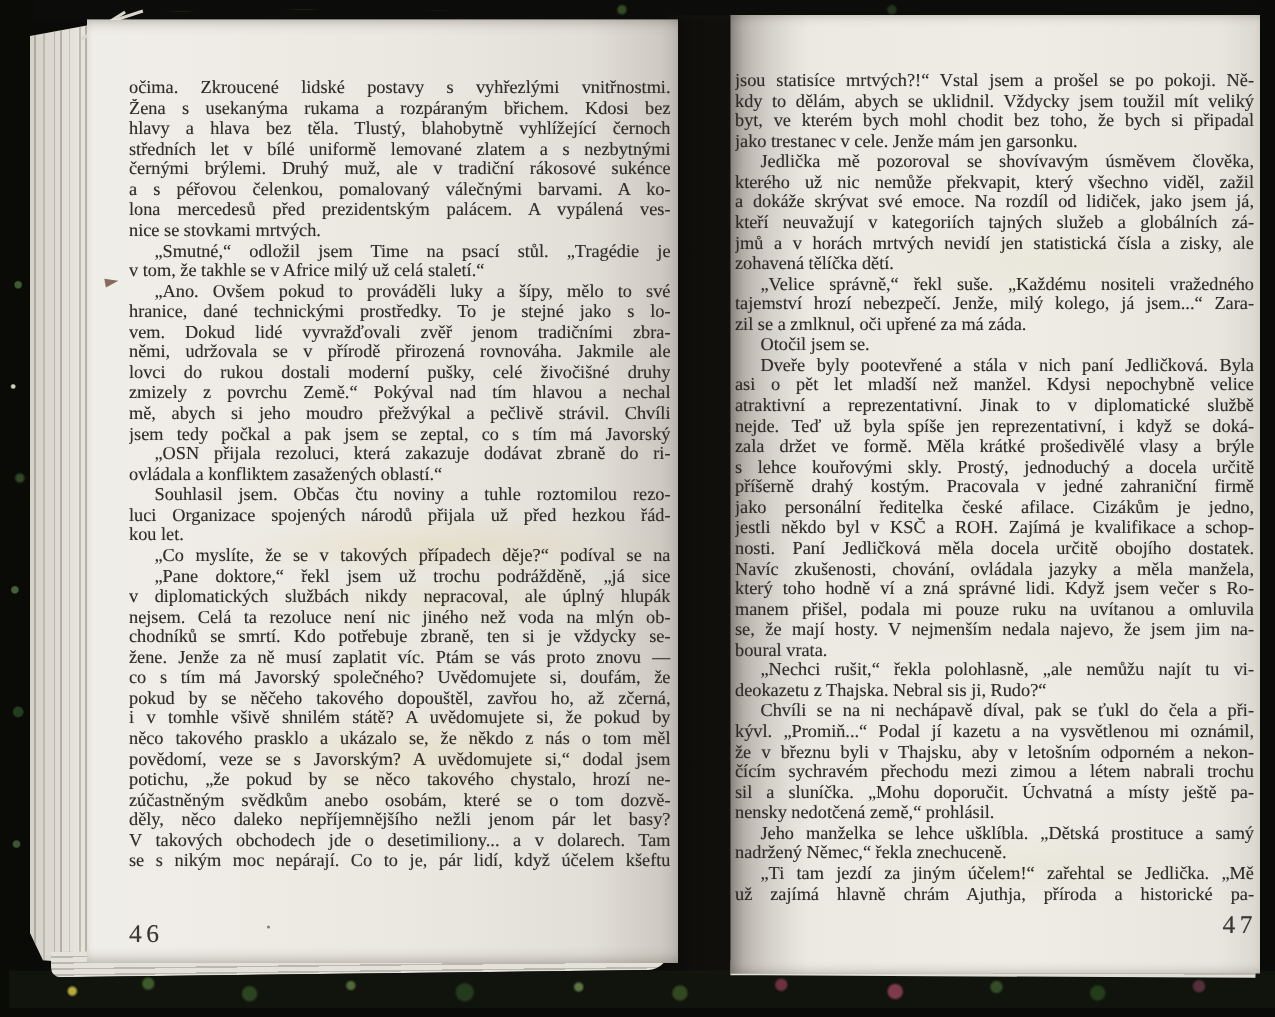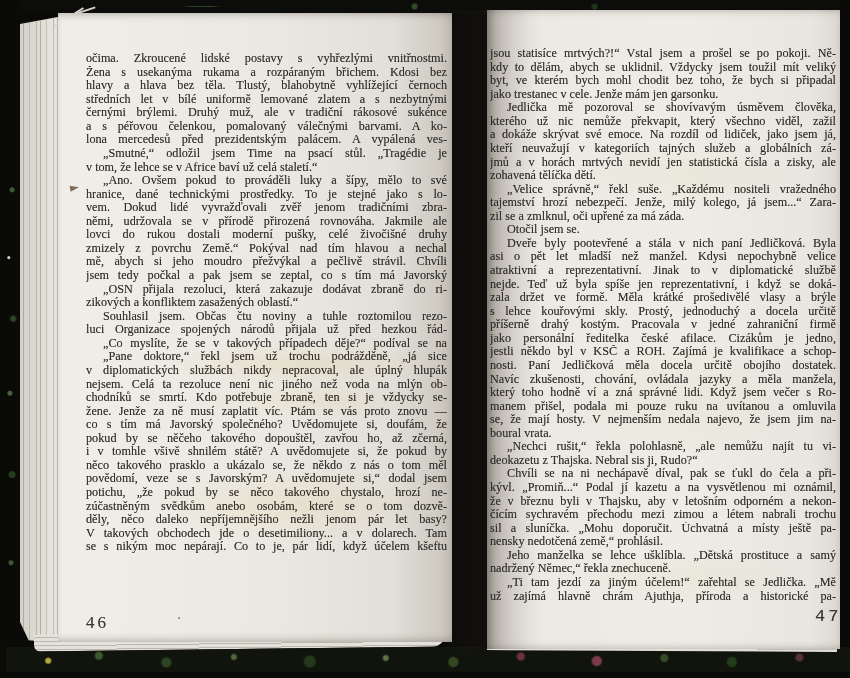--- a/index.html
+++ b/index.html
@@ -110,21 +110,21 @@
     white-space:normal; overflow:hidden;
     text-shadow:0 0 0.5px rgba(40,35,30,0.45);
   }
   .line.indent { text-indent:17px; }
   .line.para-end { text-align-last:left; }
   .page-number {
     position:absolute; z-index:4; font-size:17px; letter-spacing:3px;
     color:#3a3732; text-shadow:0 0 0.5px rgba(40,35,30,0.4);
   }
   .page-number-left  { left:28px; top:600px; }
-  .page-number-right { left:328px; top:597px;font-family:Liberation Mono, monospace; }
+  .page-number-right { left:328px; top:597px; }
   
   .stain { position:absolute; z-index:3; pointer-events:none; border-radius:50%; }
   .stain-l1 { left:95px;  top:330px; width:290px; height:42px;
     background:radial-gradient(ellipse, rgba(205,185,95,0.16), transparent 70%); }
   .stain-l2 { left:130px; top:372px; width:240px; height:30px;
     background:radial-gradient(ellipse, rgba(200,185,100,0.12), transparent 70%); }
   .stain-l3 { left:85px;  top:455px; width:300px; height:75px;
     background:radial-gradient(ellipse, rgba(208,190,100,0.15), transparent 70%); }
   .stain-r1 { left:70px;  top:135px; width:260px; height:60px;
     background:radial-gradient(ellipse, rgba(190,190,120,0.10), transparent 70%); }
@@ -163,34 +163,36 @@
     <div class="stain stain-l3"></div>
     <div class="margin-pen-mark"></div>
     <div class="text-block text-block-left" id="left-lines">
         <div class="line">očima. Zkroucené lidské postavy s vyhřezlými vnitřnostmi.</div>
         <div class="line">Žena s usekanýma rukama a rozpáraným břichem. Kdosi bez</div>
         <div class="line">hlavy a hlava bez těla. Tlustý, blahobytně vyhlížející černoch</div>
         <div class="line">středních let v bílé uniformě lemované zlatem a s nezbytnými</div>
         <div class="line">černými brýlemi. Druhý muž, ale v tradiční rákosové sukénce</div>
         <div class="line">a s péřovou čelenkou, pomalovaný válečnými barvami. A ko-</div>
         <div class="line">lona mercedesů před prezidentským palácem. A vypálená ves-</div>
+        <div class="line para-end">nice se stovkami mrtvých.</div>
         <div class="line indent">„Smutné,“ odložil jsem Time na psací stůl. „Tragédie je</div>
-        <div class="line para-end">v tom, že lehce se v Africe baví už celá staletí.“</div>
+        <div class="line para-end">v tom, že takhle se v Africe milý už celá staletí.“</div>
         <div class="line indent">„Ano. Ovšem pokud to prováděli luky a šípy, mělo to své</div>
         <div class="line">hranice, dané technickými prostředky. To je stejné jako s lo-</div>
         <div class="line">vem. Dokud lidé vyvražďovali zvěř jenom tradičními zbra-</div>
         <div class="line">němi, udržovala se v přírodě přirozená rovnováha. Jakmile ale</div>
         <div class="line">lovci do rukou dostali moderní pušky, celé živočišné druhy</div>
         <div class="line">zmizely z povrchu Země.“ Pokýval nad tím hlavou a nechal</div>
         <div class="line">mě, abych si jeho moudro přežvýkal a pečlivě strávil. Chvíli</div>
         <div class="line">jsem tedy počkal a pak jsem se zeptal, co s tím má Javorský</div>
         <div class="line indent">„OSN přijala rezoluci, která zakazuje dodávat zbraně do ri-</div>
-        <div class="line para-end">zikových a konfliktem zasažených oblastí.“</div>
+        <div class="line para-end">ovládala a konfliktem zasažených oblastí.“</div>
         <div class="line indent">Souhlasil jsem. Občas čtu noviny a tuhle roztomilou rezo-</div>
         <div class="line">luci Organizace spojených národů přijala už před hezkou řád-</div>
+        <div class="line para-end">kou let.</div>
         <div class="line indent">„Co myslíte, že se v takových případech děje?“ podíval se na</div>
         <div class="line indent">„Pane doktore,“ řekl jsem už trochu podrážděně, „já sice</div>
         <div class="line">v diplomatických službách nikdy nepracoval, ale úplný hlupák</div>
         <div class="line">nejsem. Celá ta rezoluce není nic jiného než voda na mlýn ob-</div>
         <div class="line">chodníků se smrtí. Kdo potřebuje zbraně, ten si je vždycky se-</div>
         <div class="line">žene. Jenže za ně musí zaplatit víc. Ptám se vás proto znovu —</div>
         <div class="line">co s tím má Javorský společného? Uvědomujete si, doufám, že</div>
         <div class="line">pokud by se něčeho takového dopouštěl, zavřou ho, až zčerná,</div>
         <div class="line">i v tomhle všivě shnilém státě? A uvědomujete si, že pokud by</div>
         <div class="line">něco takového prasklo a ukázalo se, že někdo z nás o tom měl</div>

